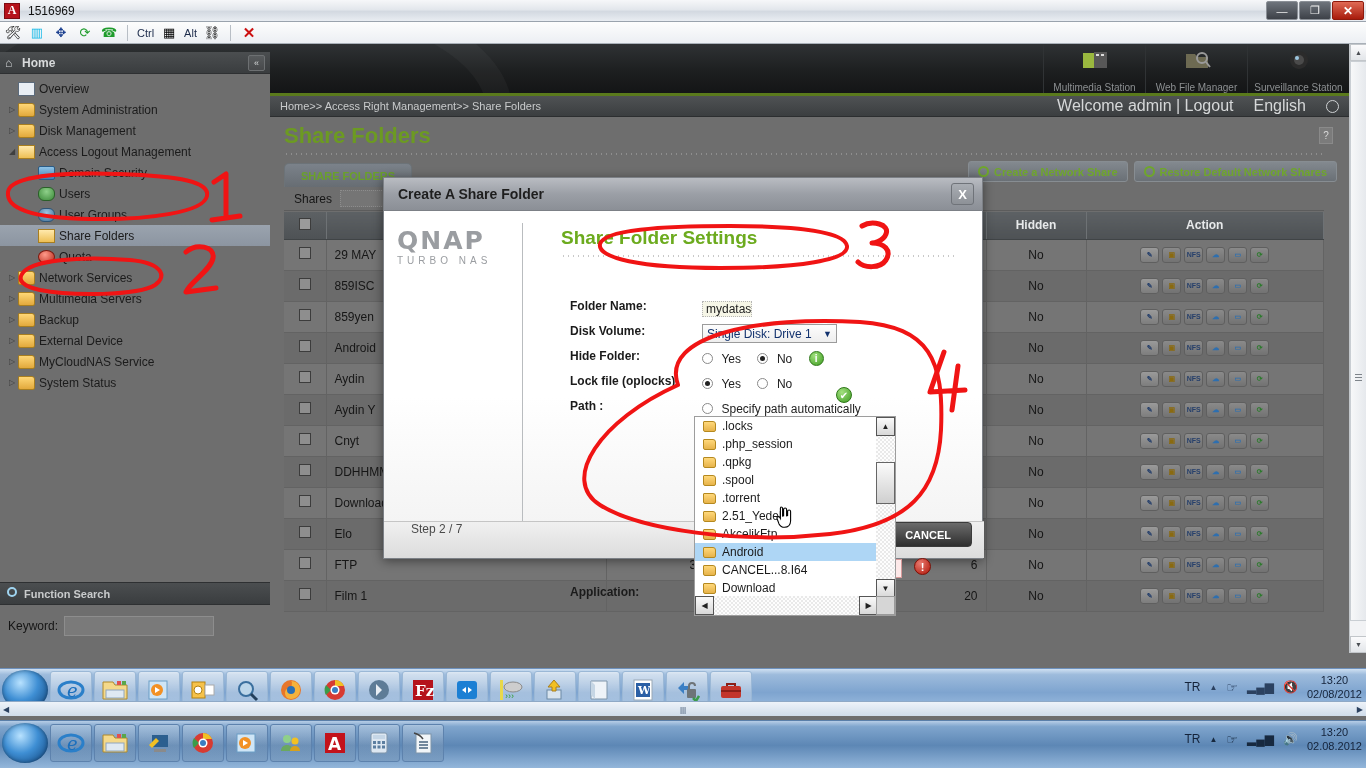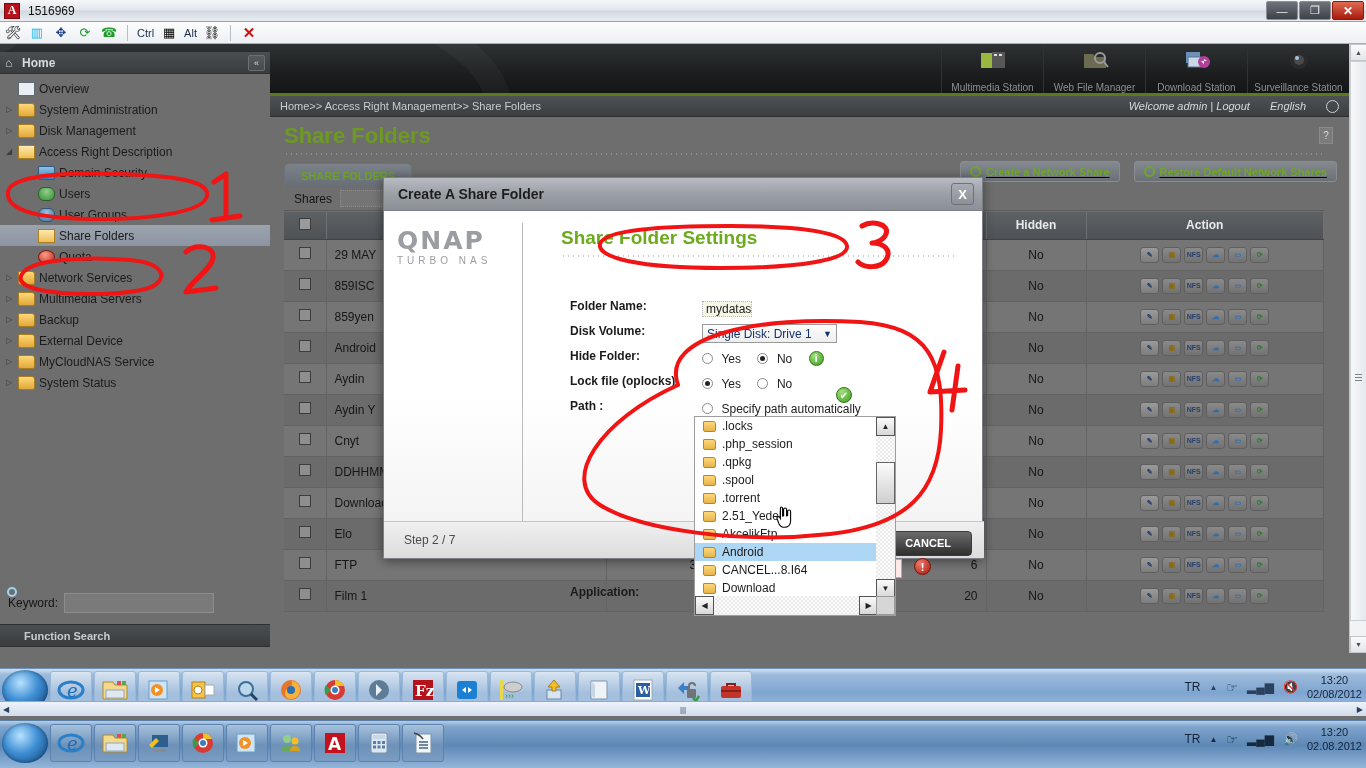--- a/index.html
+++ b/index.html
@@ -61,38 +61,38 @@
   .banner-app .ico{ position:absolute;top:4px;width:30px;height:24px;}
 
   
   #crumbbar{
     position:absolute;left:270px;top:52px;width:1079px;height:21px;
     background:linear-gradient(to bottom,#4f5254,#3b3e40);
     border-bottom:1px solid #2c2e30;display:flex;align-items:center;
   }
   #crumbbar .crumb{ font-size:11px;color:#c9cbcc;margin-left:10px;}
   #crumbbar .right{ position:absolute;right:10px;display:flex;align-items:center;gap:20px;}
-  #crumbbar .right span{ font-size:11px;color:#d6d8d9;font-style:italic;}
+  #crumbbar .right span{ font-size:16px;color:#d6d8d9;}
   #crumbbar .globe{ width:13px;height:13px;border-radius:50%;border:1px solid #cfd2d4;display:inline-block;}
 
   
   #sidebar{ position:absolute;left:0;top:8px;width:270px;height:621px;background:#6e6e6e;}
   #side-head{
     height:22px;background:linear-gradient(to bottom,#4b4e50,#3a3d3f);
     display:flex;align-items:center;border-bottom:1px solid #2e3032;position:relative;
   }
   #side-head .t{ font-size:12px;font-weight:bold;color:#d8dadb;margin-left:22px;}
   #side-head .home-ico{ position:absolute;left:5px;top:4px;font-size:12px;color:#cfd2d4;}
   #side-head .collapse{
     position:absolute;right:5px;top:3px;width:17px;height:16px;border:1px solid #6d7072;
     background:linear-gradient(to bottom,#585b5d,#47494b);color:#d6d8d9;font-size:9px;
     display:flex;align-items:center;justify-content:center;border-radius:2px;
   }
   #side-tree{ padding-top:4px; }
-  .tree-item{ height:21px;display:flex;align-items:center;font-size:12px;color:#1b1b1b;padding-left:6px;cursor:default;}
+  .tree-item{ height:21px;display:flex;align-items:center;font-size:12px;color:#1b1b1b;padding-left:6px;cursor:default;text-align:center;}
   .tree-item.sel{ background:linear-gradient(to bottom,#9aa3ae,#8c95a1); }
   .tree-item .arrow{ width:12px;font-size:8px;color:#3f3f3f;}
   .tree-item .ico{ width:17px;height:14px;margin-right:4px;display:inline-block;}
   .ico.folder{ background:linear-gradient(to bottom,#ffd776,#e2a93c); border:1px solid #a87e20; border-radius:1px 3px 2px 2px;}
   .ico.folder-open{ background:linear-gradient(to bottom,#ffe9ad,#edbf55); border:1px solid #a87e20;}
   .tree-item.child{ padding-left:26px; }
   .ico.doc{ background:#e9eef4;border:1px solid #5c6b7c;}
   .ico.mon{ background:linear-gradient(to bottom,#8fc4e8,#3f7fb5);border:1px solid #2b5c86;border-radius:2px;}
   .ico.user{ background:radial-gradient(circle at 50% 30%,#8fd08a,#3c8a3a);border-radius:6px;border:1px solid #2a5f28;}
   .ico.users{ background:radial-gradient(circle at 50% 30%,#9ec2e0,#3e6f96);border-radius:6px;border:1px solid #2d5476;}
@@ -112,21 +112,21 @@
   #help-btn{position:absolute;right:16px;top:10px;width:14px;height:17px;border:1px solid #8a8a8a;background:#7b7b7b;color:#d9d9d9;font-size:10px;text-align:center;line-height:16px;}
   #title-dots{position:absolute;left:14px;top:36px;width:1040px;height:2px;
     background-image:radial-gradient(circle,#8e8e8e 1px,transparent 1px);background-size:5px 2px;}
 
   #tabstrip{position:absolute;left:14px;top:44px;height:26px;display:flex;align-items:flex-end;}
   .tab{
     height:24px;padding:0 16px;border:1px solid #6c7378;border-bottom:none;border-radius:5px 5px 0 0;
     background:linear-gradient(to bottom,#7b828a,#676d73);display:flex;align-items:center;
     font-size:11px;font-weight:bold;color:#6aa12a;
   }
-  #toolbar-row{ position:absolute;right:12px;top:44px;display:flex;gap:14px;text-decoration:underline;}
+  #toolbar-row{ position:absolute;right:12px;top:44px;display:flex;gap:6px;}
   .tbtn{
     height:21px;padding:0 9px;border:1px solid #878d92;border-radius:3px;
     background:linear-gradient(to bottom,#83898f,#6a7076);display:flex;align-items:center;gap:5px;
     font-size:11px;color:#6fa62c;font-weight:bold;
   }
   .tbtn .dot{width:11px;height:11px;border-radius:50%;border:2px solid #6fa62c;}
 
   #filterbar{position:absolute;left:14px;top:70px;width:1040px;height:24px;
     background:#6e6e6e;display:flex;align-items:center;gap:8px;padding-left:10px;border-bottom:1px solid #5c5c5c;}
   #filterbar .lbl{font-size:12px;color:#151515;}
@@ -206,24 +206,24 @@
 
   #path-input{position:absolute;left:318px;top:348px;width:200px;height:19px;border:1px solid #d79a9a;background:#fde9e9;}
   #path-warn{position:absolute;left:530px;top:347px;width:17px;height:17px;border-radius:50%;
      background:radial-gradient(circle at 35% 30%,#e87a70,#b01608);border:1px solid #7e0f05;color:#fff;
      font-size:11px;font-weight:bold;text-align:center;line-height:16px;}
   #desc-label{position:absolute;left:186px;top:374px;font-size:12px;font-weight:bold;color:#1b1b1b;}
 
   #modal-footer{
     position:absolute;left:0;bottom:0;width:600px;height:37px;
     background:linear-gradient(to bottom,#f0f0f0,#dcdcdc);border-top:1px solid #c5c5c5;
-    display:flex;align-items:center;
+    display:flex;padding-left:7px;
   }
   #step-text{font-size:12px;color:#4a4a4a;margin-left:20px;}
-  #modal-footer .btns{position:absolute;right:12px;display:flex;gap:8px;margin-top:6px;}
+  #modal-footer .btns{position:absolute;right:12px;display:flex;gap:8px;}
   .mbtn{height:25px;padding:0 20px;border:1px solid #3b3b3b;border-radius:4px;
     background:linear-gradient(to bottom,#6b6b6b,#2f2f2f);color:#fff;font-size:11px;font-weight:bold;
     display:flex;align-items:center;justify-content:center;}
 
   
   #path-dropdown{
     position:absolute;left:694px;top:372px;width:202px;height:200px;background:#fff;
     border:1px solid #9d9d9d;z-index:60;
   }
   #dd-list{position:absolute;left:0;top:0;width:183px;height:181px;overflow:hidden;background:#fff;}
@@ -328,31 +328,20 @@
               <path d="M4 6h9l2 3h11v11H4z" fill="#6d6a52"></path>
               <circle cx="20" cy="10" r="5" fill="none" stroke="#9a9a9a" stroke-width="2"></circle>
               <line x1="24" y1="14" x2="28" y2="19" stroke="#9a9a9a" stroke-width="2"></line>
             </svg>
         </div>
         <div class="lbl">Web File Manager</div>
       </div>
       <div class="banner-app">
         <div class="ico">
           <svg width="30" height="24" viewBox="0 0 30 24">
-              <rect x="4" y="4" width="14" height="11" fill="#6d8fb8"></rect>
-              <rect x="6" y="9" width="13" height="10" fill="#c8d8e8" stroke="#5b7692"></rect>
-              <circle cx="22" cy="14" r="6" fill="#b0409a"></circle>
-              <path d="M22 11v5l-3-3h6z" fill="#fff"></path>
-            </svg>
-        </div>
-        <div class="lbl">Download Station</div>
-      </div>
-      <div class="banner-app">
-        <div class="ico">
-          <svg width="30" height="24" viewBox="0 0 30 24">
               <circle cx="15" cy="12" r="9" fill="#2b2b2b"></circle>
               <circle cx="15" cy="12" r="5" fill="#4a4a4a"></circle>
               <circle cx="13" cy="10" r="2" fill="#9cc7e0"></circle>
             </svg>
         </div>
         <div class="lbl">Surveillance Station</div>
       </div>
     </div>
   </div>
 
@@ -385,21 +374,21 @@
           <span>System Administration</span>
         </div>
         <div class="tree-item">
           <span class="arrow">▷</span>
           <span class="ico folder"></span>
           <span>Disk Management</span>
         </div>
         <div class="tree-item">
           <span class="arrow">◢</span>
           <span class="ico folder-open"></span>
-          <span>Access Right Description</span>
+          <span>Access Logout Management</span>
         </div>
         <div class="tree-item child">
           <span class="arrow"></span>
           <span class="ico mon"></span>
           <span>Domain Security</span>
         </div>
         <div class="tree-item child">
           <span class="arrow"></span>
           <span class="ico user"></span>
           <span>Users</span>
@@ -445,27 +434,27 @@
           <span>MyCloudNAS Service</span>
         </div>
         <div class="tree-item">
           <span class="arrow">▷</span>
           <span class="ico folder"></span>
           <span>System Status</span>
         </div>
       </div>
 
     <div id="func-search">
+      <div id="func-head">
+        <span class="mag"></span>
+        <span class="t">Function Search</span>
+      </div>
       <div id="func-body">
         <span class="lbl">Keyword:</span>
         <input id="kw-input" value="" style="">
-      </div>
-      <div id="func-head">
-        <span class="mag"></span>
-        <span class="t">Function Search</span>
       </div>
     </div>
   </div>
 
   <div id="main">
     <div id="page-title">Share Folders</div>
     <div id="help-btn">?</div>
     <div id="title-dots"></div>
 
     <div id="tabstrip">

